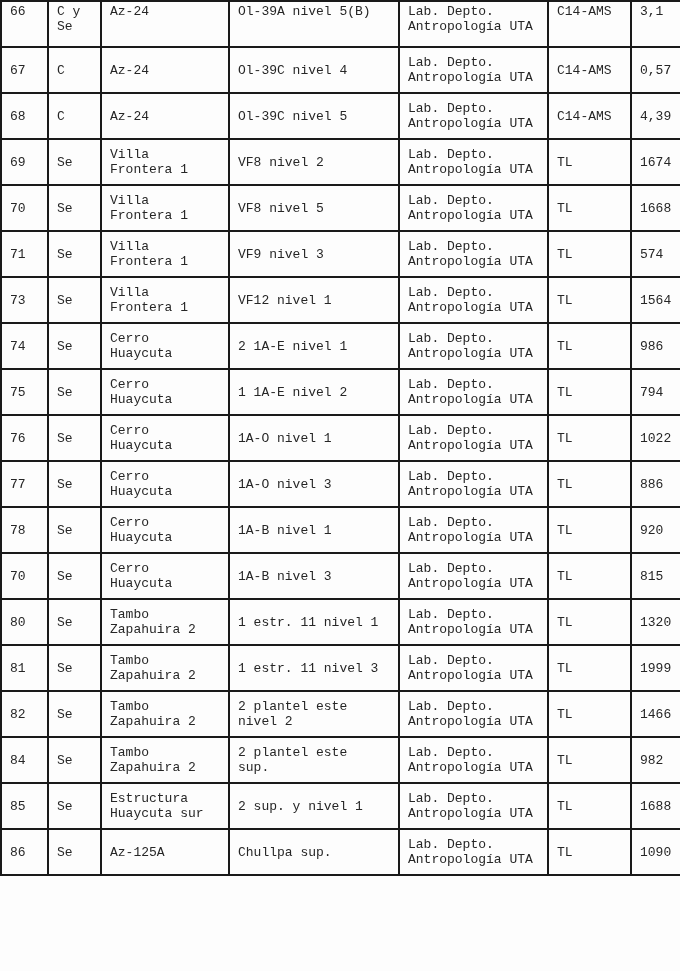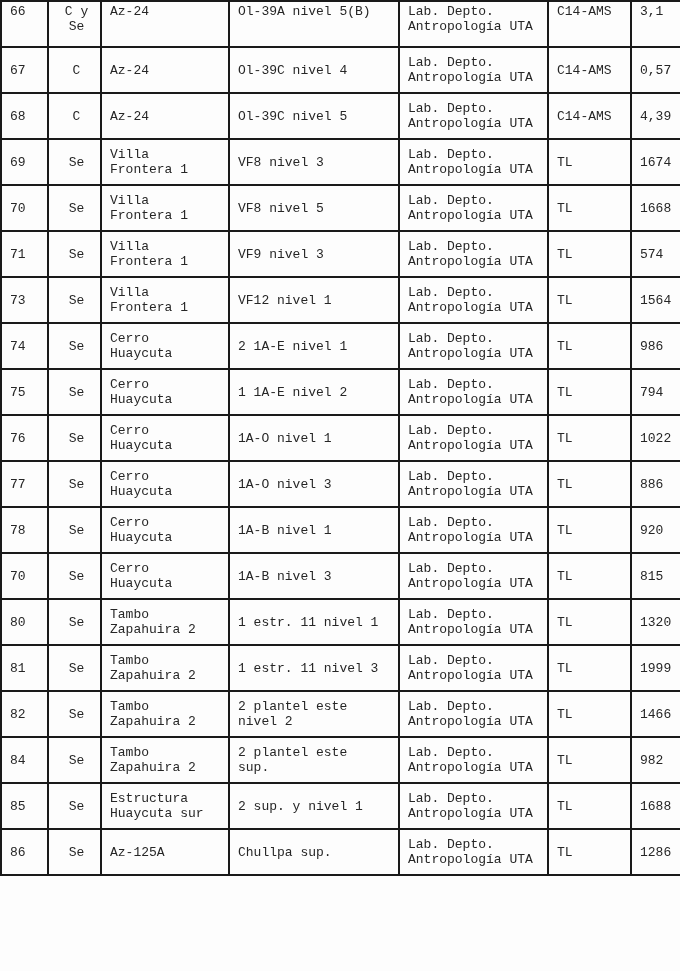--- a/index.html
+++ b/index.html
@@ -31,21 +31,21 @@
   }
   table.data-table tr {
     height: 46px;
   }
   
   table.data-table tr.first-row td {
     vertical-align: top;
     padding-top: 2px;
   }
   td.col-num   { padding-left: 10px; }
-  td.col-type  { padding-left: 7px; text-align: center; }
+  td.col-type  { padding-left: 7px; }
   td.col-value { padding-left: 11px; margin-top: 44px; }
 </style>
 </head>
 <body>
 
 <div class="page">
   <table class="data-table">
     <colgroup>
       <col style="width:47px">
       <col style="width:53px">
@@ -85,21 +85,21 @@
     <td class="col-lab">Lab. Depto.
 Antropología UTA</td>
     <td class="col-method">C14-AMS</td>
     <td class="col-value">4,39</td>
   </tr>
         <tr>
     <td class="col-num">69</td>
     <td class="col-type">Se</td>
     <td class="col-site">Villa
 Frontera 1</td>
-    <td class="col-sample">VF8 nivel 3</td>
+    <td class="col-sample">VF8 nivel 2</td>
     <td class="col-lab">Lab. Depto.
 Antropología UTA</td>
     <td class="col-method">TL</td>
     <td class="col-value">1674</td>
   </tr>
         <tr>
     <td class="col-num">70</td>
     <td class="col-type">Se</td>
     <td class="col-site">Villa
 Frontera 1</td>
@@ -255,17 +255,17 @@
     <td class="col-value">1688</td>
   </tr>
         <tr>
     <td class="col-num">86</td>
     <td class="col-type">Se</td>
     <td class="col-site">Az-125A</td>
     <td class="col-sample">Chullpa sup.</td>
     <td class="col-lab">Lab. Depto.
 Antropología UTA</td>
     <td class="col-method">TL</td>
-    <td class="col-value">1286</td>
+    <td class="col-value">1090</td>
   </tr>
       </tbody>
   </table>
 </div>
 
 </body></html>

